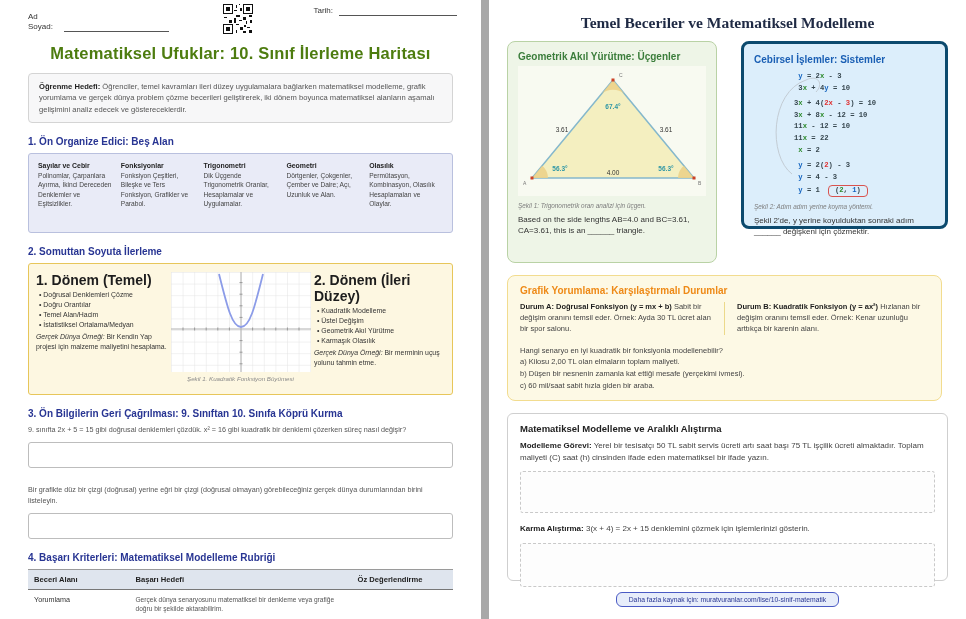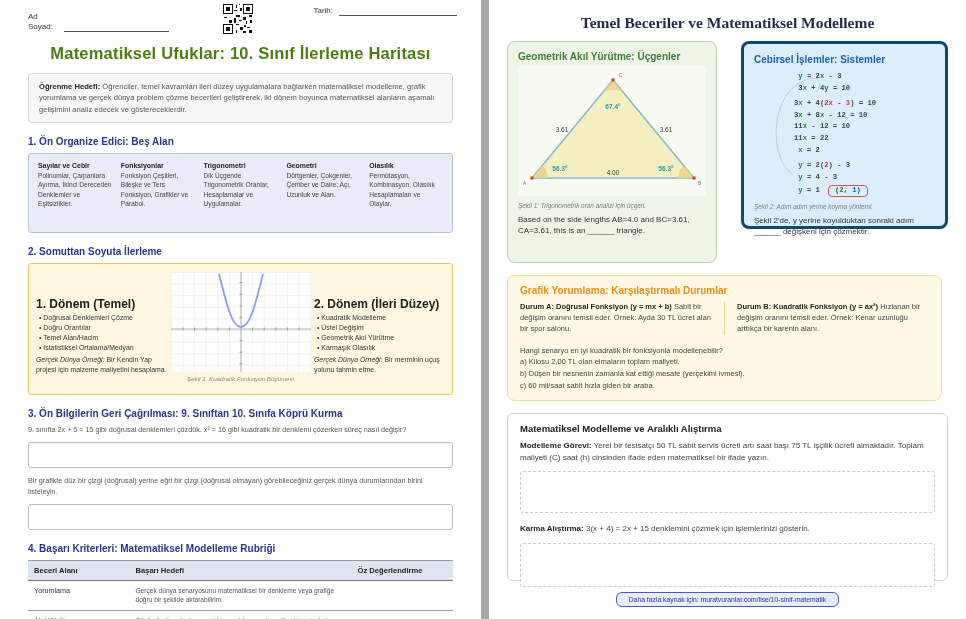--- a/index.html
+++ b/index.html
@@ -30,21 +30,21 @@
 
   .domains{margin:0 28px;background:#e9ebf7;border:1px solid #b9c0de;border-radius:3px;
            padding:8px 9px;display:flex;gap:9px;min-height:62px;}
   .domain-col{flex:1;}
   .domain-title{font-size:6.9px;font-weight:bold;color:#1d1d1d;margin-bottom:2px;}
   .domain-text{font-size:6.6px;color:#444;line-height:1.4;}
 
   .progress-box{margin:0 28px;background:#fdf7e1;border:1.5px solid #e7c65a;border-radius:3px;
                 padding:8px 7px 4px 7px;display:flex;justify-content:space-between;height:118px;}
   .term{width:131px;font-size:6.9px;color:#333;}
-  .term-title{font-size:12px;font-weight:bold;color:#1d1d1d;margin-bottom:2px;margin-top:25px;}
+  .term-title{font-size:14px;font-weight:bold;color:#1d1d1d;margin-bottom:2px;}
   .bullet{padding-left:11px;line-height:1.45;}
   .bullet::before{content:"•  ";margin-left:-8px;}
   .example{margin-top:2px;line-height:1.4;}
   .graph-wrap{width:146px;text-align:center;}
   .graph-svg{background:#ffffff;display:block;margin:0 auto;}
   .fig-cap{font-size:6.2px;font-style:italic;color:#8a8a8a;margin-top:3px;}
 
   .q-text{margin:4px 28px 0 28px;font-size:7.2px;color:#555;line-height:1.5;}
   .answer-line{margin:6px 28px 0 28px;height:24px;background:#fff;border:1px solid #bdbdbd;border-radius:3px;}
 
@@ -238,21 +238,21 @@
       <div class="example">
         <i>Gerçek Dünya Örneği:</i>
         <span>Bir merminin uçuş yolunu tahmin etme.</span>
       </div>
     </div>
   </div>
 
   <h2 class="sec-h">3. Ön Bilgilerin Geri Çağrılması: 9. Sınıftan 10. Sınıfa Köprü Kurma</h2>
   <p class="q-text">9. sınıfta 2x + 5 = 15 gibi doğrusal denklemleri çözdük. x² = 16 gibi kuadratik bir denklemi çözerken süreç nasıl değişir?</p>
   <div class="answer-line"></div>
-  <p class="q-text" style="margin-top:8px">Bir grafikte düz bir çizgi (doğrusal) yerine eğri bir çizgi (doğrusal olmayan) görebileceğiniz gerçek dünya durumlarından birini listeleyin.</p>
+  <p class="q-text" style="margin-top:17px">Bir grafikte düz bir çizgi (doğrusal) yerine eğri bir çizgi (doğrusal olmayan) görebileceğiniz gerçek dünya durumlarından birini listeleyin.</p>
   <div class="answer-line"></div>
 
   <h2 class="sec-h">4. Başarı Kriterleri: Matematiksel Modelleme Rubriği</h2>
   <div class="rubric">
     <div class="rubric-row rubric-head">
       <div class="rc rc1">Beceri Alanı</div>
       <div class="rc rc2">Başarı Hedefi</div>
       <div class="rc rc3">Öz Değerlendirme</div>
     </div>
     <div>

